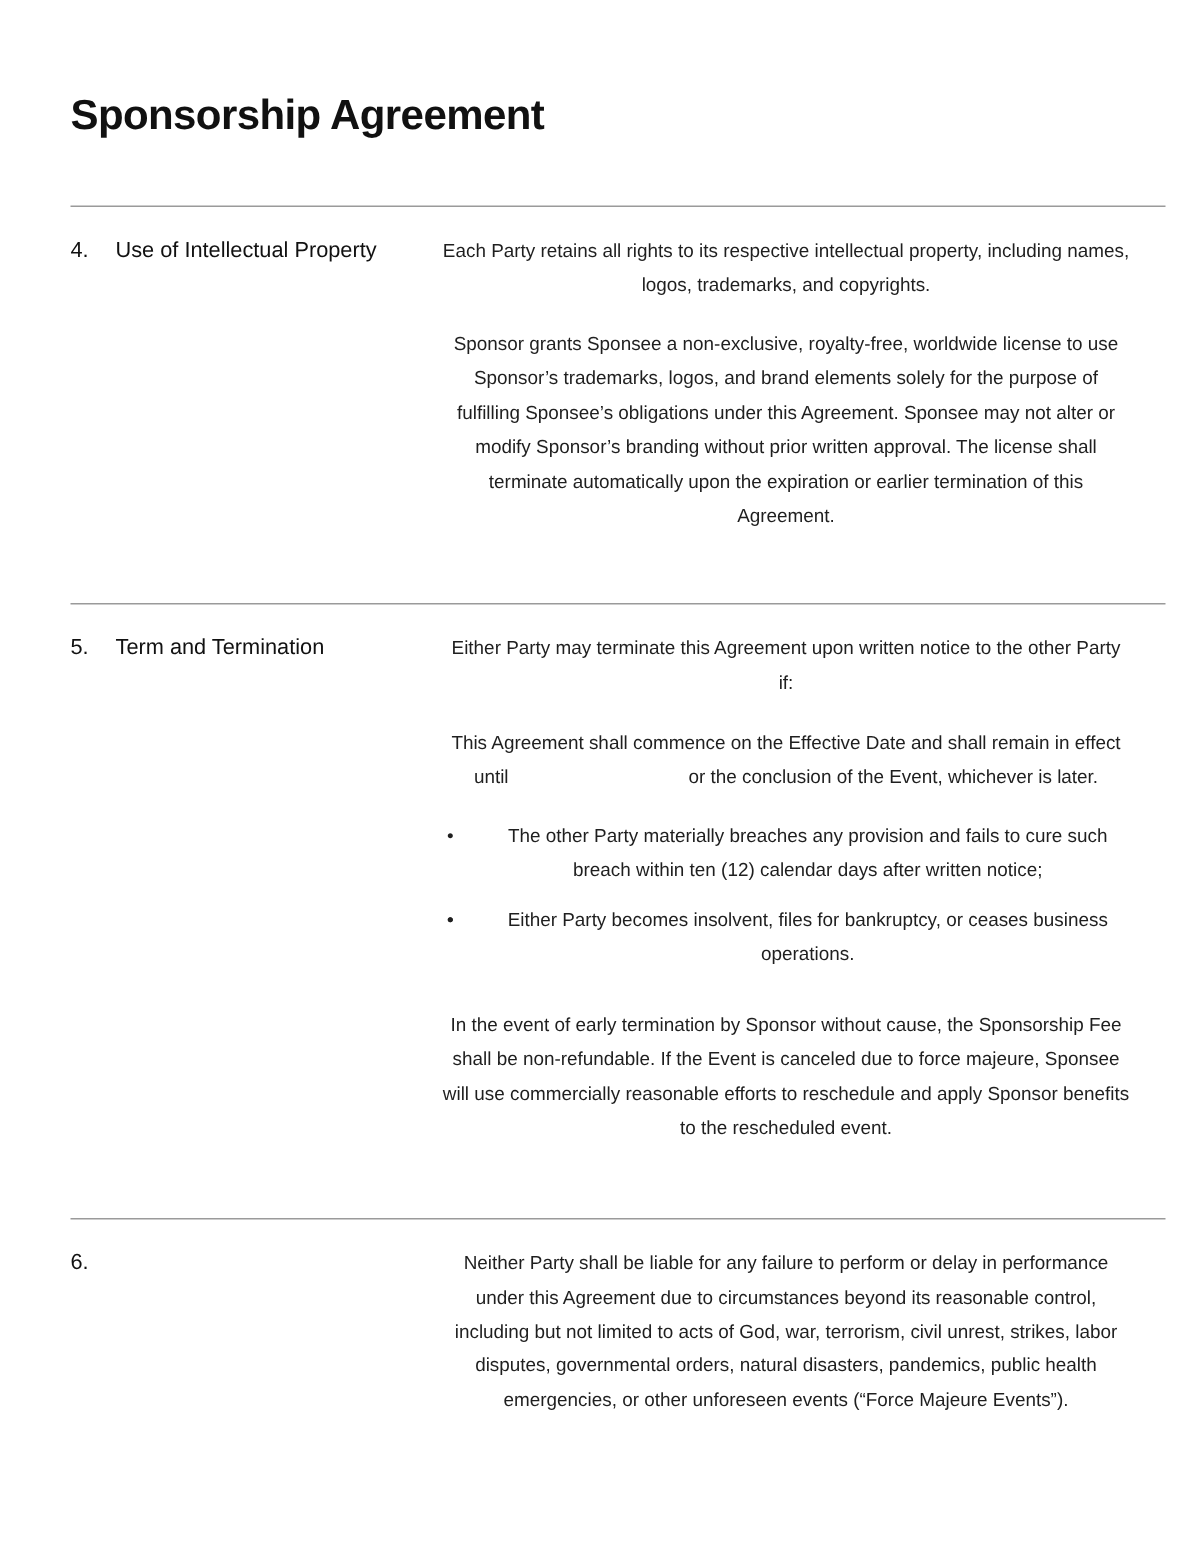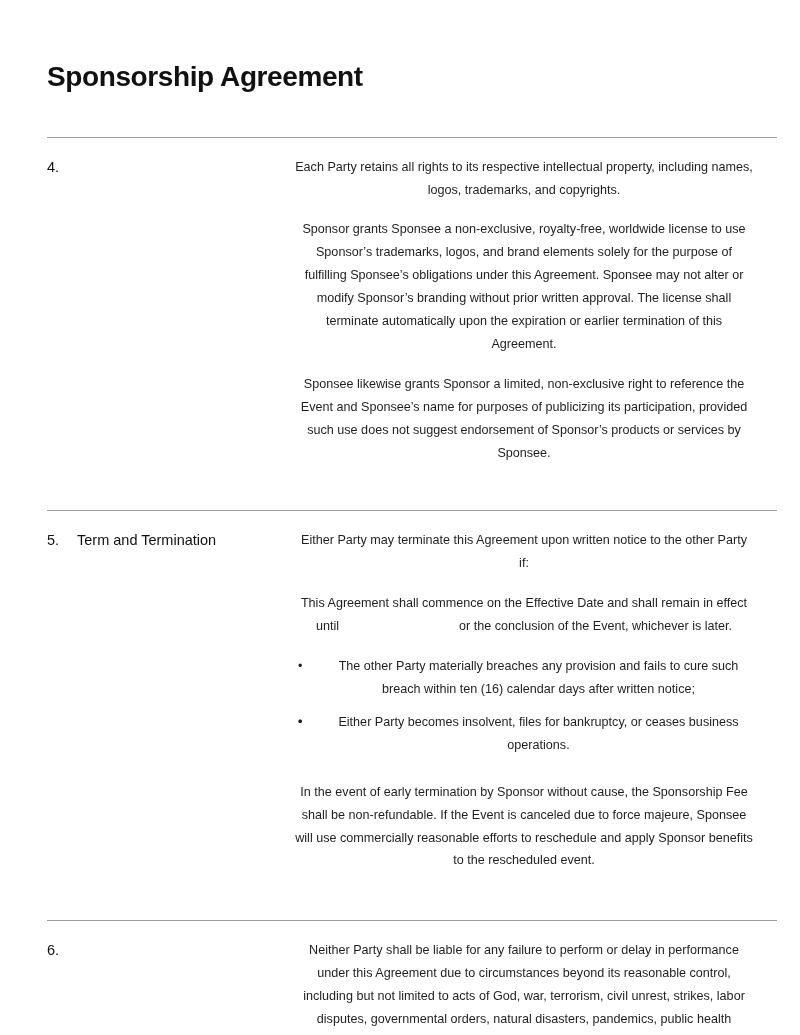--- a/index.html
+++ b/index.html
@@ -126,44 +126,44 @@
 
   <h1 class="doc-title">Sponsorship Agreement</h1>
 
   <div class="gap-before-rule-1"></div>
   <div class="rule"></div>
   <div class="gap-after-rule-1"></div>
 
   <div class="section">
     <div class="sec-head">
       <span class="sec-num">4.</span>
+      <span class="sec-title">Use of Intellectual Property</span>
     </div>
     <div class="sec-body">
       <p>Each Party retains all rights to its respective intellectual property, including names, logos, trademarks, and copyrights.</p>
       <p>Sponsor grants Sponsee a non-exclusive, royalty-free, worldwide license to use Sponsor’s trademarks, logos, and brand elements solely for the purpose of fulfilling Sponsee’s obligations under this Agreement. Sponsee may not alter or modify Sponsor’s branding without prior written approval. The license shall terminate automatically upon the expiration or earlier termination of this Agreement.</p>
-      <p>Sponsee likewise grants Sponsor a limited, non-exclusive right to reference the Event and Sponsee’s name for purposes of publicizing its participation, provided such use does not suggest endorsement of Sponsor’s products or services by Sponsee.</p>
     </div>
   </div>
 
   <div class="gap-before-rule-2"></div>
   <div class="rule"></div>
   <div class="gap-after-rule-2"></div>
 
   <div class="section">
     <div class="sec-head">
       <span class="sec-num">5.</span>
       <span class="sec-title">Term and Termination</span>
     </div>
     <div class="sec-body">
       <p>Either Party may terminate this Agreement upon written notice to the other Party if:</p>
       <p><span>This Agreement shall commence on the Effective Date and shall remain in effect until</span><span class="blank-fill"></span><span>or the conclusion of the Event, whichever is later.</span></p>
       <ul class="bullets">
         <li>
           <span class="dot">•</span>
-          <span>The other Party materially breaches any provision and fails to cure such breach within ten (16) calendar days after written notice;</span>
+          <span>The other Party materially breaches any provision and fails to cure such breach within ten (12) calendar days after written notice;</span>
         </li>
         <li>
           <span class="dot">•</span>
         </li>
         <li>
           <span class="dot">•</span>
           <span>Either Party becomes insolvent, files for bankruptcy, or ceases business operations.</span>
         </li>
       </ul>
       <p style="margin-top:24px">In the event of early termination by Sponsor without cause, the Sponsorship Fee shall be non-refundable. If the Event is canceled due to force majeure, Sponsee will use commercially reasonable efforts to reschedule and apply Sponsor benefits to the rescheduled event.</p>

